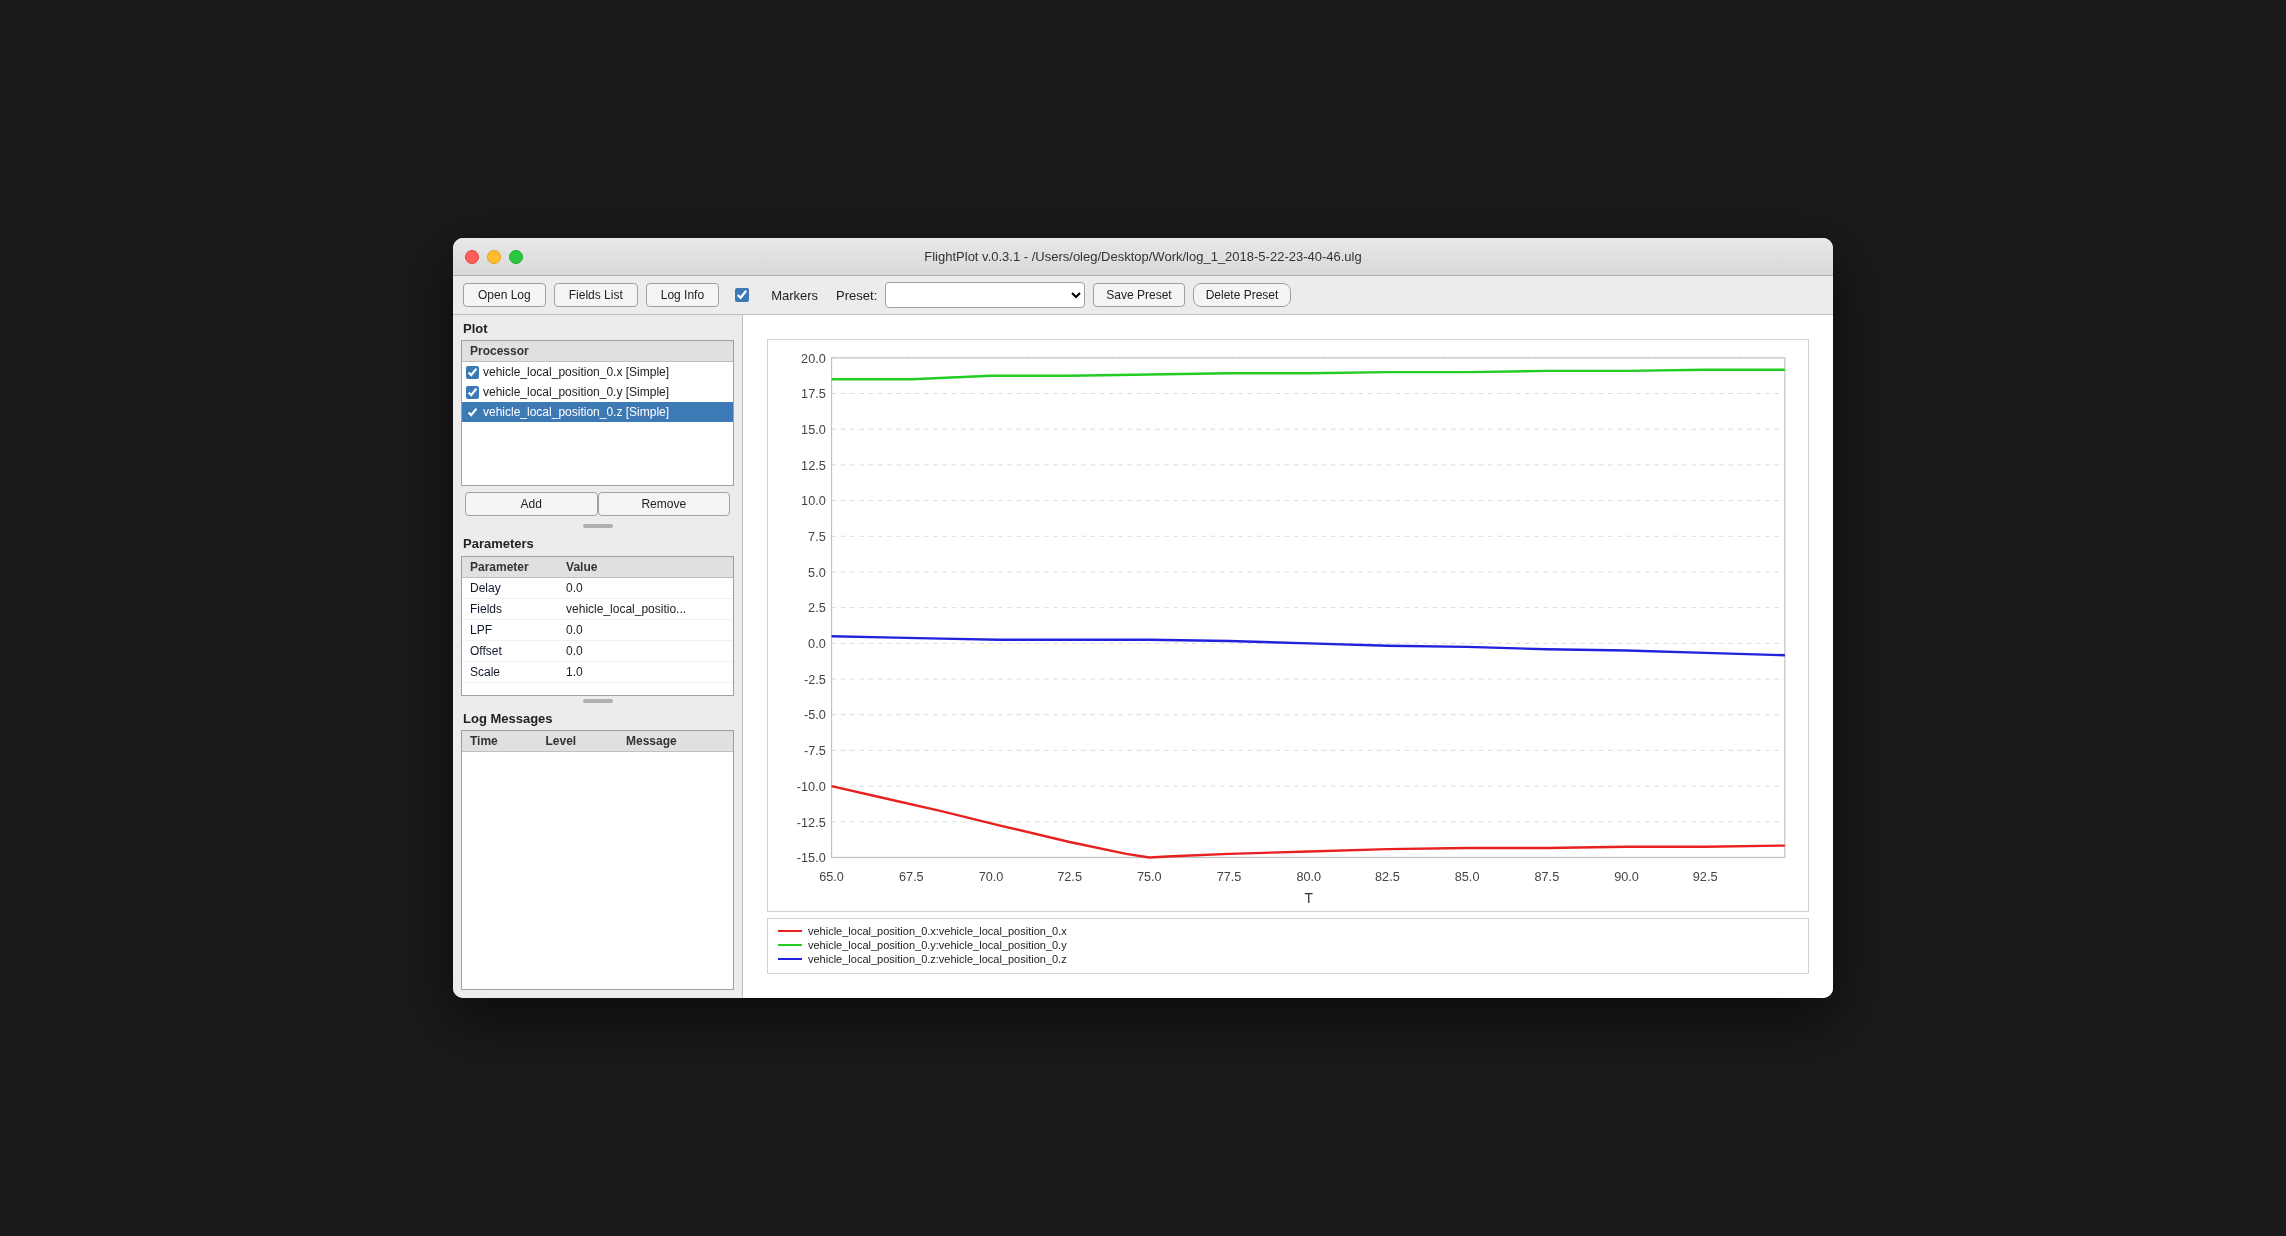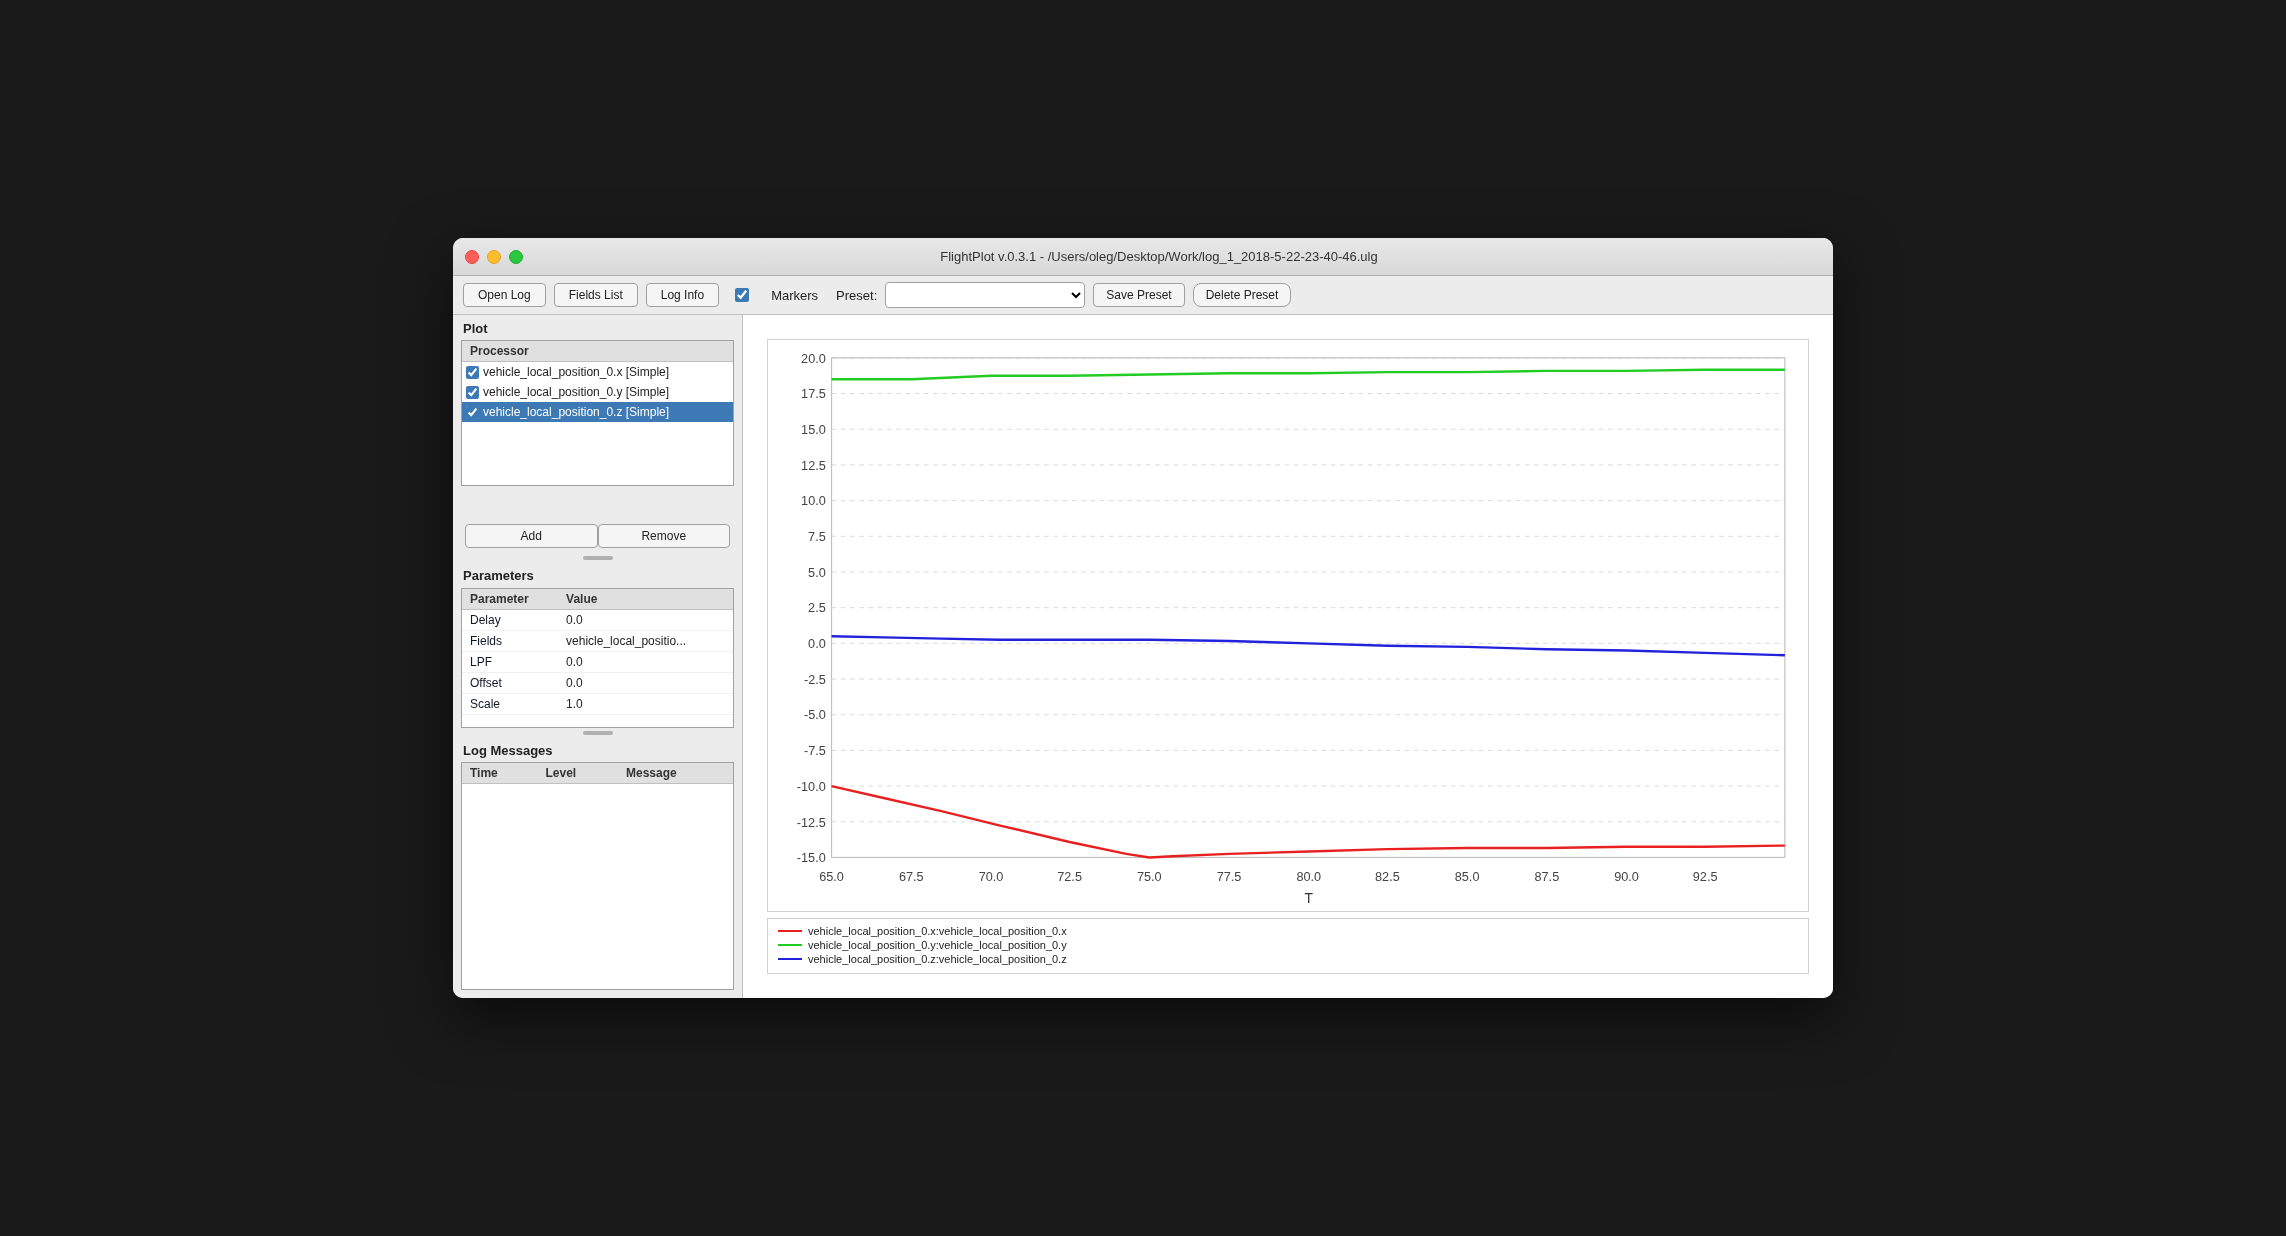--- a/index.html
+++ b/index.html
@@ -44,21 +44,20 @@
     .tl-red { background: #ff5f57; border: 1px solid #e0443e; }
     .tl-yellow { background: #ffbd2e; border: 1px solid #dfa123; }
     .tl-green { background: #28c940; border: 1px solid #1aab29; }
     .titlebar-title {
       position: absolute;
       left: 50%;
       transform: translateX(-50%);
       font-size: 13px;
       color: #333;
       white-space: nowrap;
-      margin-left: 16px;
     }
     .toolbar {
       background: #ececec;
       padding: 6px 10px;
       display: flex;
       align-items: center;
       gap: 8px;
       border-bottom: 1px solid #c0c0c0;
       flex-shrink: 0;
     }
@@ -170,21 +169,20 @@
     }
     .plot-list-item input[type="checkbox"] {
       accent-color: #3d7ab5;
       width: 13px;
       height: 13px;
     }
     .plot-buttons {
       display: flex;
       gap: 0;
       padding: 6px 12px;
-      margin-top: 32px;
     }
     .plot-btn {
       flex: 1;
       background: #f5f5f5;
       border: 1px solid #a0a0a0;
       border-radius: 4px;
       padding: 4px 8px;
       font-size: 12px;
       cursor: pointer;
       color: #222;

